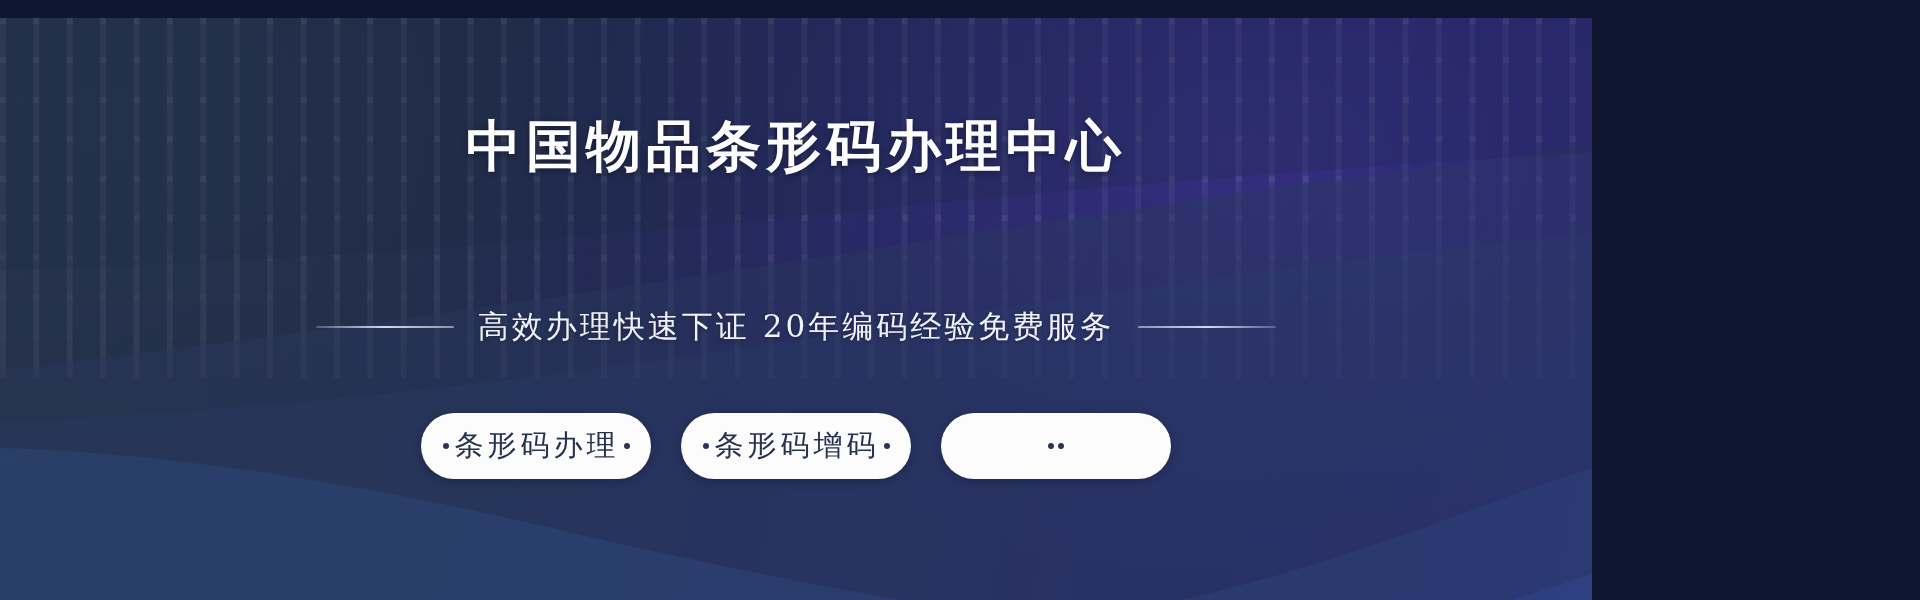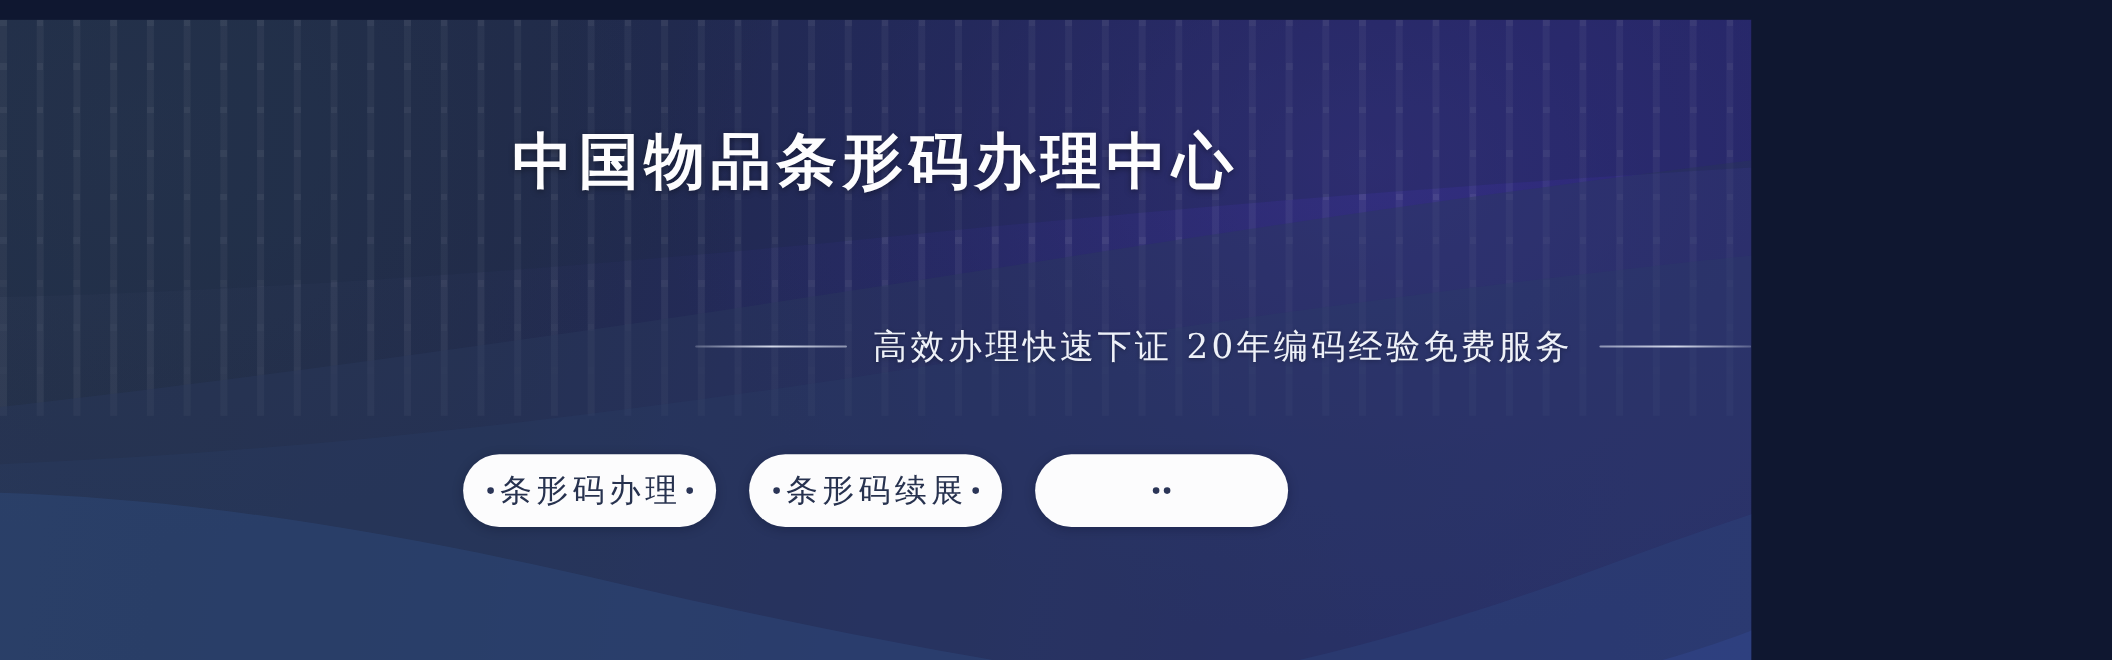--- a/index.html
+++ b/index.html
@@ -95,24 +95,24 @@
     font-size:55px;
     letter-spacing:5px;
     color:#fdfdfe;
     text-shadow:0 2px 6px rgba(0,0,0,0.35);
     white-space:nowrap;
   }
 
   .subtitle-row {
     position:absolute;
     left:0; right:0;
-    top:276px;
+    top:288px;
     display:flex;
     align-items:center;
-    justify-content:flex-end;
+    justify-content:center;
     gap:24px;
   }
   .rule {
     display:block;
     width:138px; height:2px;
     background:linear-gradient(to right, rgba(220,226,240,0.25), rgba(226,231,244,0.92), rgba(220,226,240,0.55));
     border-radius:1px;
   }
   .rule.right {
     background:linear-gradient(to left, rgba(220,226,240,0.25), rgba(226,231,244,0.92), rgba(220,226,240,0.55));
@@ -200,21 +200,21 @@
 
       <div class="pill">
         <span class="pill-dot"></span>
         <span class="pill-label">条形码办理</span>
         <span class="pill-dot"></span>
       </div>
 
 
       <div class="pill">
         <span class="pill-dot"></span>
-        <span class="pill-label">条形码续展</span>
+        <span class="pill-label">条形码增码</span>
         <span class="pill-dot"></span>
       </div>
 
       <div class="pill">
         <span class="pill-dot"></span>
         <span class="pill-dot"></span>
       </div>
 
     </div>
   </div>

